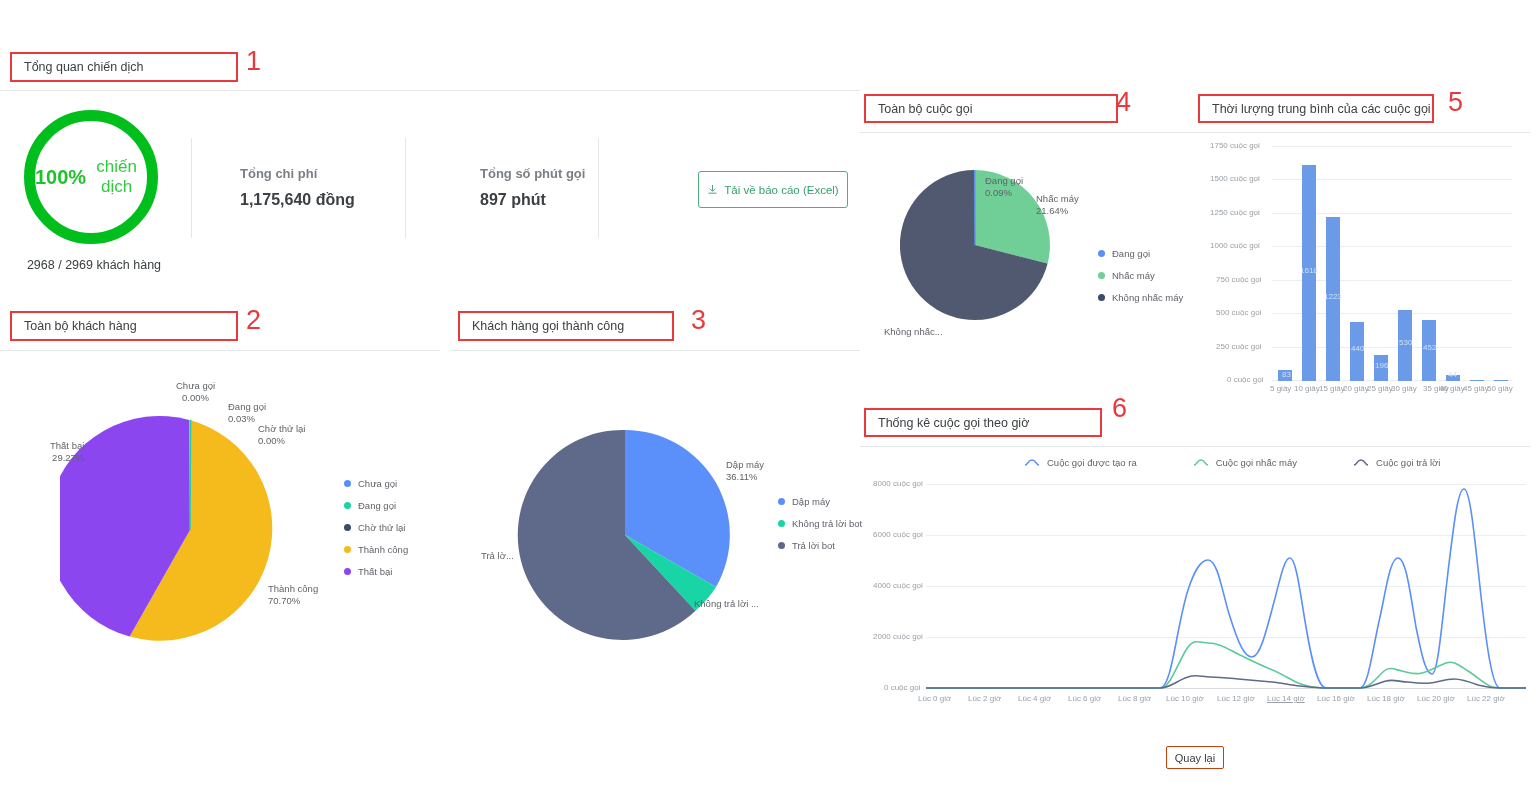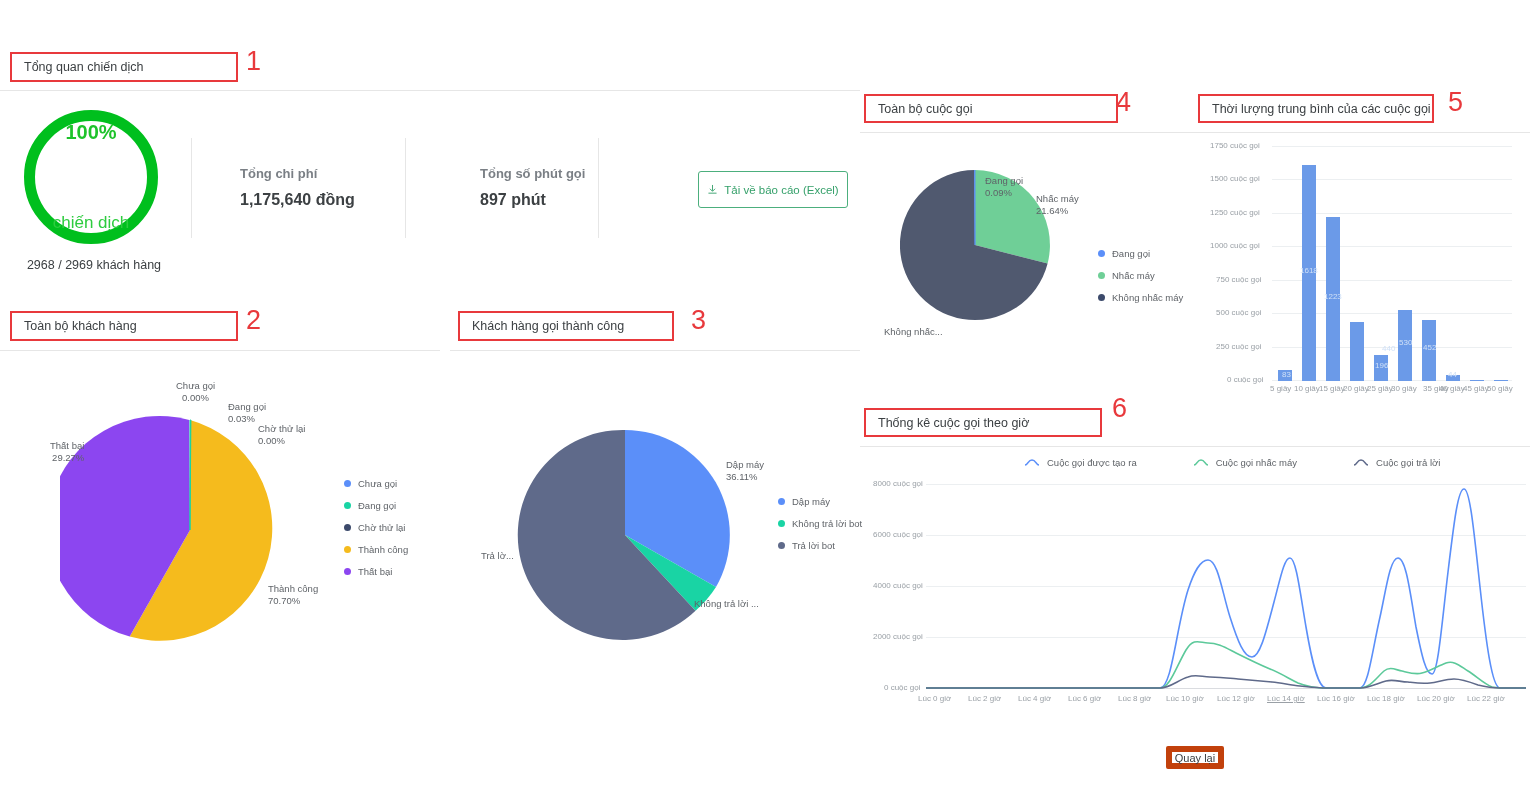--- a/index.html
+++ b/index.html
@@ -30,22 +30,22 @@
     font-family: "Liberation Sans", sans-serif;
     line-height: 1;
   }
   .rule { position: absolute; height: 1px; background: #e6e6e6; }
 
   
   .gauge-wrap { position:absolute; left:24px; top:110px; width:140px; text-align:center; }
   .gauge {
     width: 134px; height: 134px; border-radius: 50%;
     border: 11px solid #00bf1d;
-    display: flex; flex-direction: column;
-    align-items: center; justify-content: space-between;
+    display: flex; flex-direction: row;
+    align-items: center; justify-content: center;
     line-height: 1.15;
   }
   .gauge .pct { color: #1ec32b; font-size: 20px; font-weight: bold; }
   .gauge .lbl { color: #2ecc3f; font-size: 17px; }
   .gauge-caption { margin-top: 14px; font-size: 12.5px; color: #3c4043; white-space: nowrap; }
 
   .divider-v { position:absolute; width:1px; background:#e6e6e6; }
   .kpi { position:absolute;font-weight:bold; }
   .kpi .k-label { font-size: 13px; color: #7a7f85; margin-bottom: 10px; }
   .kpi .k-value { font-size: 16px; color: #3c4043; }
@@ -67,21 +67,21 @@
   .legend .row { display:flex; align-items:center; gap:7px; margin-bottom:11px; white-space:nowrap; }
   .dot { width:7px; height:7px; border-radius:50%; display:inline-block; }
 
   .gridline { position:absolute; height:1px; background:#eceff1; }
   .bar { position:absolute; background:#6b9ae8; }
   .bar-val { position:absolute; font-size:8px; color:#cfe0f7; white-space:nowrap; }
 
   .backbtn {
     position:absolute; left:1166px; top:746px;
     width:58px; height:23px;
-    border:6px solid #c2410c; border-radius:2px;
+    border:1px solid #c2410c; border-radius:2px;
     background:#fff; color:#3c4043; font-size:11px;
     display:flex; align-items:center; justify-content:center;
     cursor:pointer;
   }
   .lg-item { display:flex; align-items:center; gap:8px; font-size:9.5px; color:#5f6368; white-space:nowrap; }
 </style>
 </head>
 <body>
 
 <div class="page">
@@ -294,21 +294,21 @@
     <div class="bar" style="left:174px; bottom:19px; width:14px; height:26px;"></div>
     <div class="bar" style="left:198px; bottom:19px; width:14px; height:71px;"></div>
     <div class="bar" style="left:222px; bottom:19px; width:14px; height:61px;"></div>
     <div class="bar" style="left:246px; bottom:19px; width:14px; height:6px;"></div>
     <div class="bar" style="left:270px; bottom:19px; width:14px; height:1px;"></div>
     <div class="bar" style="left:294px; bottom:19px; width:14px; height:1px;"></div>
 
     <div class="bar-val" style="left:82px;  top:230px;">83</div>
     <div class="bar-val" style="left:100px; top:126px;">1618</div>
     <div class="bar-val" style="left:124px; top:152px;">1223</div>
-    <div class="bar-val" style="left:151px; top:204px;margin-left:31px;">440</div>
+    <div class="bar-val" style="left:151px; top:204px;">440</div>
     <div class="bar-val" style="left:175px; top:221px;">196</div>
     <div class="bar-val" style="left:199px; top:198px;">530</div>
     <div class="bar-val" style="left:223px; top:203px;">452</div>
     <div class="bar-val" style="left:248px; top:230px;">44</div>
 
     <div class="axis-t" style="left:70px;  top:244px;">5 giây</div>
     <div class="axis-t" style="left:94px;  top:244px;">10 giây</div>
     <div class="axis-t" style="left:119px; top:244px;">15 giây</div>
     <div class="axis-t" style="left:143px; top:244px;">20 giây</div>
     <div class="axis-t" style="left:167px; top:244px;">25 giây</div>

